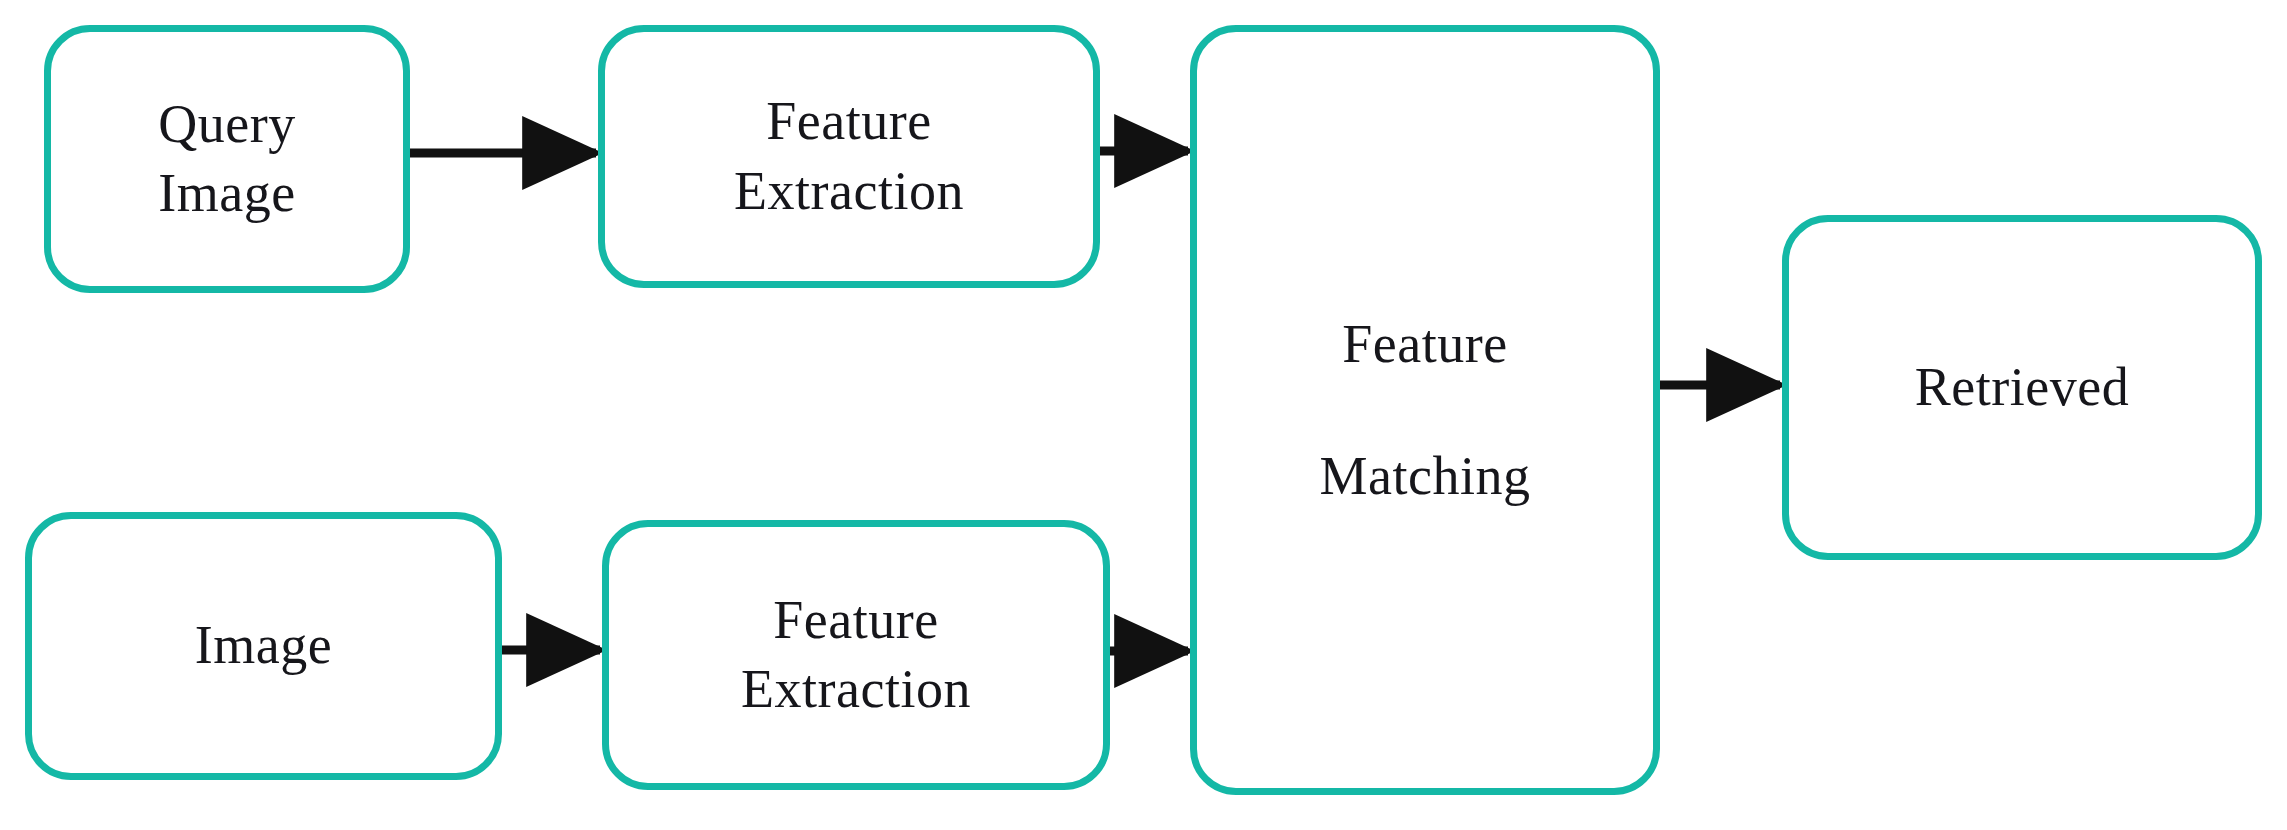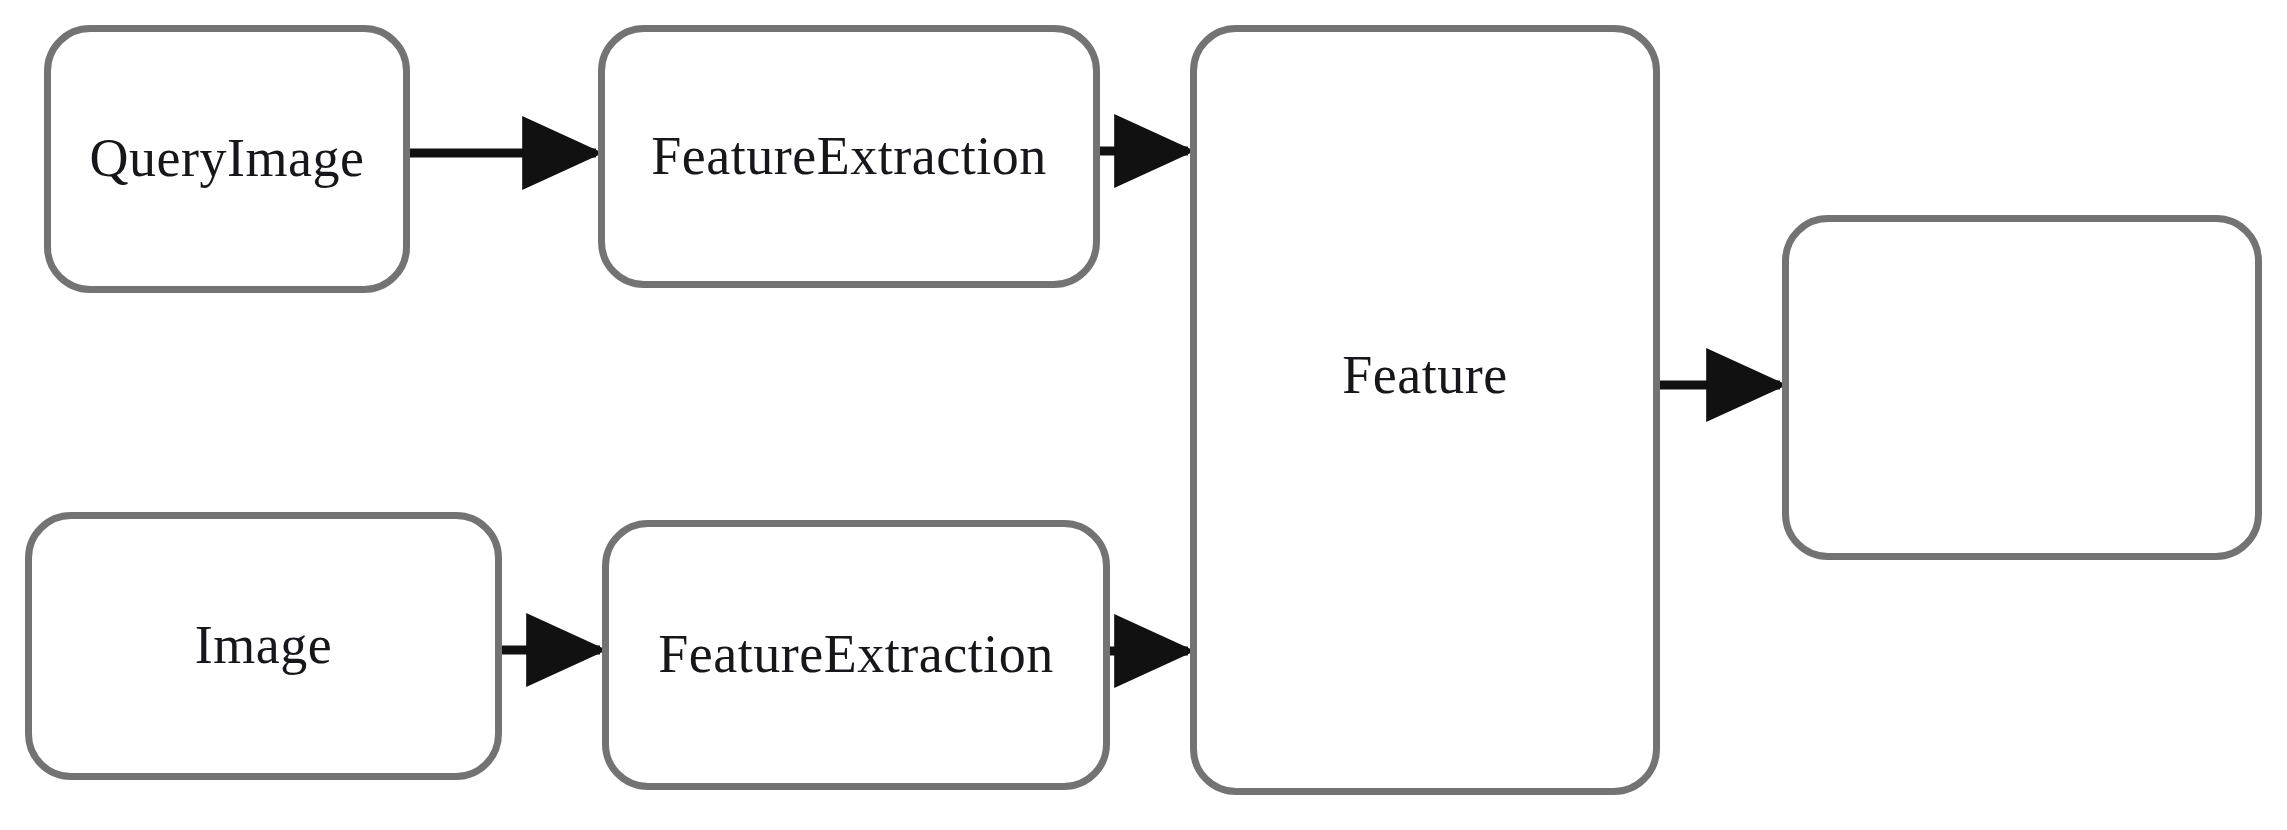--- a/index.html
+++ b/index.html
@@ -19,24 +19,24 @@
     position: absolute;
     left: 0;
     top: 0;
     width: 2287px;
     height: 830px;
   }
   .node-box {
     position: absolute;
     box-sizing: border-box;
     background: #ffffff;
-    border: 7px solid #737373;
+    border: 7px solid #14b8a6;
     border-radius: 46px;
     display: flex;
-    flex-direction: row;
+    flex-direction: column;
     align-items: center;
     justify-content: center;
     color: #16161b;
     font-family: "Liberation Serif", "DejaVu Serif", serif;
     letter-spacing: 0.5px;
   }
   .node-line {
     display: block;
     white-space: nowrap;
     text-align: center;
@@ -78,23 +78,25 @@
     <span class="node-line">Image</span>
   </div>
 
   <div class="node-box" id="node-fe-top">
     <span class="node-line">Feature</span>
     <span class="node-line">Extraction</span>
   </div>
 
   <div class="node-box" id="node-feature-match">
     <span class="node-line">Feature</span>
+    <span class="node-line">Matching</span>
   </div>
 
   <div class="node-box" id="node-retrieved">
+    <span class="node-line">Retrieved</span>
   </div>
 
   <div class="node-box" id="node-image-db">
     <span class="node-line">Image</span>
   </div>
 
   <div class="node-box" id="node-fe-bottom">
     <span class="node-line">Feature</span>
     <span class="node-line">Extraction</span>
   </div>

